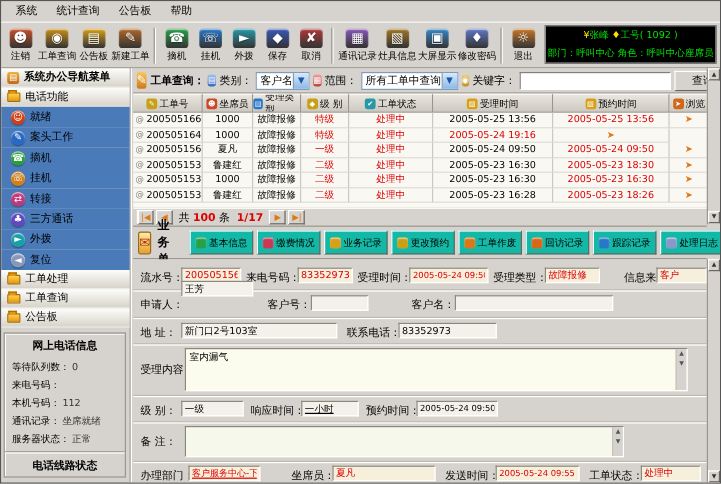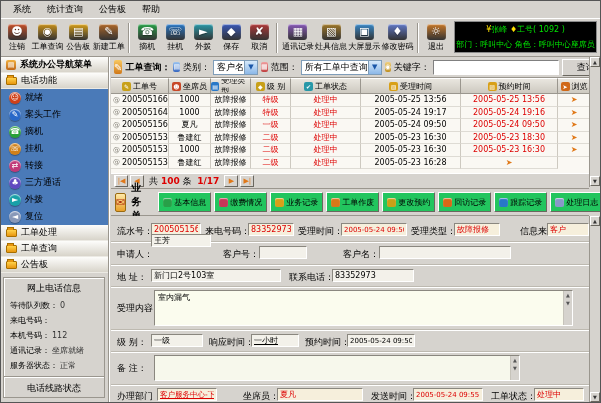--- a/index.html
+++ b/index.html
@@ -21,21 +21,21 @@
   .agent-line2{color:var(--stgreen);}
   
   .sidebar{position:absolute;top:56px;left:0;width:108px;bottom:0;background:#d6d3ce;border-right:1px solid #9a968e;}
   .side-row{height:16px;display:flex;align-items:center;gap:4px;padding-left:5px;font-size:9px;color:#000;border-bottom:1px solid #eceae4;background:linear-gradient(#fdfdfb,#d8d4ca);cursor:default;}
   .side-row.hdr{font-weight:bold;}
   .side-item{height:17px;display:flex;align-items:center;gap:4px;padding-left:8px;font-size:9px;color:#000;background:var(--selblue);cursor:default;}
   .it-icon{width:12px;height:12px;border-radius:6px;display:flex;align-items:center;justify-content:center;font-size:8px;color:#fff;box-shadow:inset 0 1px 1px rgba(255,255,255,.7),0 1px 1px rgba(0,0,0,.3);}
   .folder{width:11px;height:8px;background:linear-gradient(#ffd24a,#e8960f);border:1px solid #a86f00;border-radius:1px;position:relative;}
   .folder:before{content:"";position:absolute;top:-3px;left:0;width:5px;height:2px;background:#e8960f;border:1px solid #a86f00;border-bottom:none;}
   .phone-panel{position:absolute;left:2px;right:3px;top:220px;bottom:4px;border:1px solid #9a968e;box-shadow:inset 1px 1px 0 #fff;background:#d6d3ce;font-size:8px;}
-  .pp-title{text-align:center;font-weight:normal;font-size:9px;padding:4px 0 3px;}
+  .pp-title{text-align:center;font-weight:bold;font-size:9px;padding:4px 0 3px;}
   .pp-row{padding:2px 0 2px 6px;white-space:nowrap;}
   .pp-row .v{color:#333;margin-left:2px;}
   .pp-div{border-top:1px solid #9a968e;border-bottom:1px solid #fff;margin-top:3px;}
   .pp-idle{color:#8a877f;padding:3px 0 0 6px;}
   
   .main{position:absolute;left:110px;top:56px;right:0;bottom:0;background:#d6d3ce;}
   .splitter{position:absolute;left:108px;top:56px;width:2px;bottom:0;background:#d6d3ce;border-left:1px solid #fff;}
   .query-bar{position:absolute;top:0;left:0;right:11px;height:21px;display:flex;align-items:center;gap:3px;padding:0 3px;background:#d6d3ce;border-bottom:1px solid #9a968e;font-size:9px;white-space:nowrap;}
   .q-title{font-weight:bold;}
   .mini-ic{width:10px;height:10px;border-radius:2px;display:inline-flex;align-items:center;justify-content:center;font-size:7px;color:#fff;}
@@ -55,21 +55,21 @@
   .clip{color:#8a877f;font-size:7px;}
   .ptr{color:#e07818;font-size:8px;}
   
   .pagebar{position:absolute;top:116px;left:0;right:11px;height:15px;display:flex;align-items:center;gap:2px;background:#d6d3ce;border-top:1px solid #fff;padding-left:3px;font-size:9px;}
   .pg-btn{width:14px;height:12px;background:#d6d3ce;border:1px solid;border-color:#fff #6a675f #6a675f #fff;color:#e07818;font-size:7px;display:flex;align-items:center;justify-content:center;cursor:default;}
   .pg-text{margin:6px 3px;}
   
   .tabbar{position:absolute;top:131px;left:0;right:11px;height:28px;display:flex;align-items:center;background:#d6d3ce;border-top:1px solid #9a968e;border-bottom:1px solid #9a968e;padding-left:4px;gap:3px;}
   .bill-icon{width:24px;height:19px;background:linear-gradient(#ffe9a8,#e8a02a);border:1px solid #9a6a10;border-radius:2px;display:flex;align-items:center;justify-content:center;font-size:11px;color:#b03010;}
   .bill-label{font-weight:bold;font-size:10px;margin:0 14px 0 2px;}
-  .act-btn{height:20px;background:#22c55e;border:1px solid;border-color:#fff #6a675f #6a675f #fff;font-size:8px;display:flex;align-items:center;gap:2px;padding:0 4px;white-space:nowrap;cursor:default;}
+  .act-btn{height:20px;background:#14b8a6;border:1px solid;border-color:#fff #6a675f #6a675f #fff;font-size:8px;display:flex;align-items:center;gap:2px;padding:0 4px;white-space:nowrap;cursor:default;}
   .dot{width:9px;height:9px;border-radius:2px;display:inline-block;box-shadow:inset 0 1px 1px rgba(255,255,255,.6);}
   
   .form{position:absolute;top:159px;left:0;right:11px;bottom:0;background:#d6d3ce;font-size:9px;}
   .lbl{position:absolute;color:#000;white-space:nowrap;}
   .inp{position:absolute;height:13px;border:1px solid;border-color:#8a877f #fff #fff #8a877f;background:#f6efdc;font-size:8px;padding:0 2px;color:#000;}
   .inp.red{color:var(--red);}
   .inp.white{background:#f3f1ea;}
   .ta{position:absolute;border:1px solid;border-color:#8a877f #fff #fff #8a877f;background:#fbfcee;font-size:8px;padding:1px 3px;color:#000;}
   .ta .sb{position:absolute;right:0;top:0;bottom:0;width:9px;border-left:1px solid #c6c3ba;background:#d6d3ce;font-size:5px;color:#555;text-align:center;line-height:8px;}
   .fsep{position:absolute;left:0;right:0;height:2px;border-top:1px solid #bdb9b0;border-bottom:1px solid #fff;}
@@ -233,21 +233,20 @@
    <div class="g-cell">
             <span class="ptr">➤</span>
           </div>
   </div>
         <div class="g-row">
    <div class="g-cell id"><span class="clip">@</span>2005051640</div>
    <div class="g-cell">1000</div>
    <div class="g-cell">故障报修</div>
    <div class="g-cell red">特级</div>
    <div class="g-cell red">处理中</div>
-   <div class="g-cell">2005-05-24 19:17</div>
    <div class="g-cell red">2005-05-24 19:16</div>
    <div class="g-cell">
             <span class="ptr">➤</span>
           </div>
   </div>
         <div class="g-row">
    <div class="g-cell id"><span class="clip">@</span>2005051568</div>
    <div class="g-cell">夏凡</div>
    <div class="g-cell">故障报修</div>
    <div class="g-cell red">一级</div>
@@ -282,20 +281,21 @@
             <span class="ptr">➤</span>
           </div>
   </div>
         <div class="g-row">
    <div class="g-cell id"><span class="clip">@</span>2005051537</div>
    <div class="g-cell">鲁建红</div>
    <div class="g-cell">故障报修</div>
    <div class="g-cell red">二级</div>
    <div class="g-cell red">处理中</div>
    <div class="g-cell">2005-05-23 16:28</div>
+   <div class="g-cell red">2005-05-23 18:26</div>
    <div class="g-cell">
             <span class="ptr">➤</span>
           </div>
   </div>
       </div>
 
     <div class="pagebar">
       <div class="pg-btn" style="border-left-width:2px;">|◀</div>
       <div class="pg-btn">◀</div>
       <span class="pg-text"><span>共</span> <b class="red">100</b> <span>条</span>&nbsp;&nbsp;<b class="red">1/17</b></span>
@@ -303,22 +303,22 @@
       <div class="pg-btn">▶|</div>
     </div>
 
     <div class="tabbar">
       <span class="bill-icon">✉</span>
       <span class="bill-label">业务单</span>
       <div id="act-btns" style="display:flex;gap:3px;">
           <button class="act-btn"><span class="dot" style="background:#28a048"></span>基本信息</button>
           <button class="act-btn"><span class="dot" style="background:#c83858"></span>缴费情况</button>
           <button class="act-btn"><span class="dot" style="background:#d8a018"></span>业务记录</button>
+          <button class="act-btn"><span class="dot" style="background:#c8a018"></span>更改预约</button>
           <button class="act-btn"><span class="dot" style="background:#d87818"></span>工单作废</button>
-          <button class="act-btn"><span class="dot" style="background:#c8a018"></span>更改预约</button>
           <button class="act-btn"><span class="dot" style="background:#d86818"></span>回访记录</button>
           <button class="act-btn"><span class="dot" style="background:#2878c8"></span>跟踪记录</button>
           <button class="act-btn"><span class="dot" style="background:#8898c8"></span>处理日志</button>
         </div>
     </div>
 
     <div class="form">
 
       <span class="lbl" style="left:6px;top:9px">流水号：</span>
       <input class="inp red" style="left: 40px; top: 7px; width: 50px;" value="2005051568">

